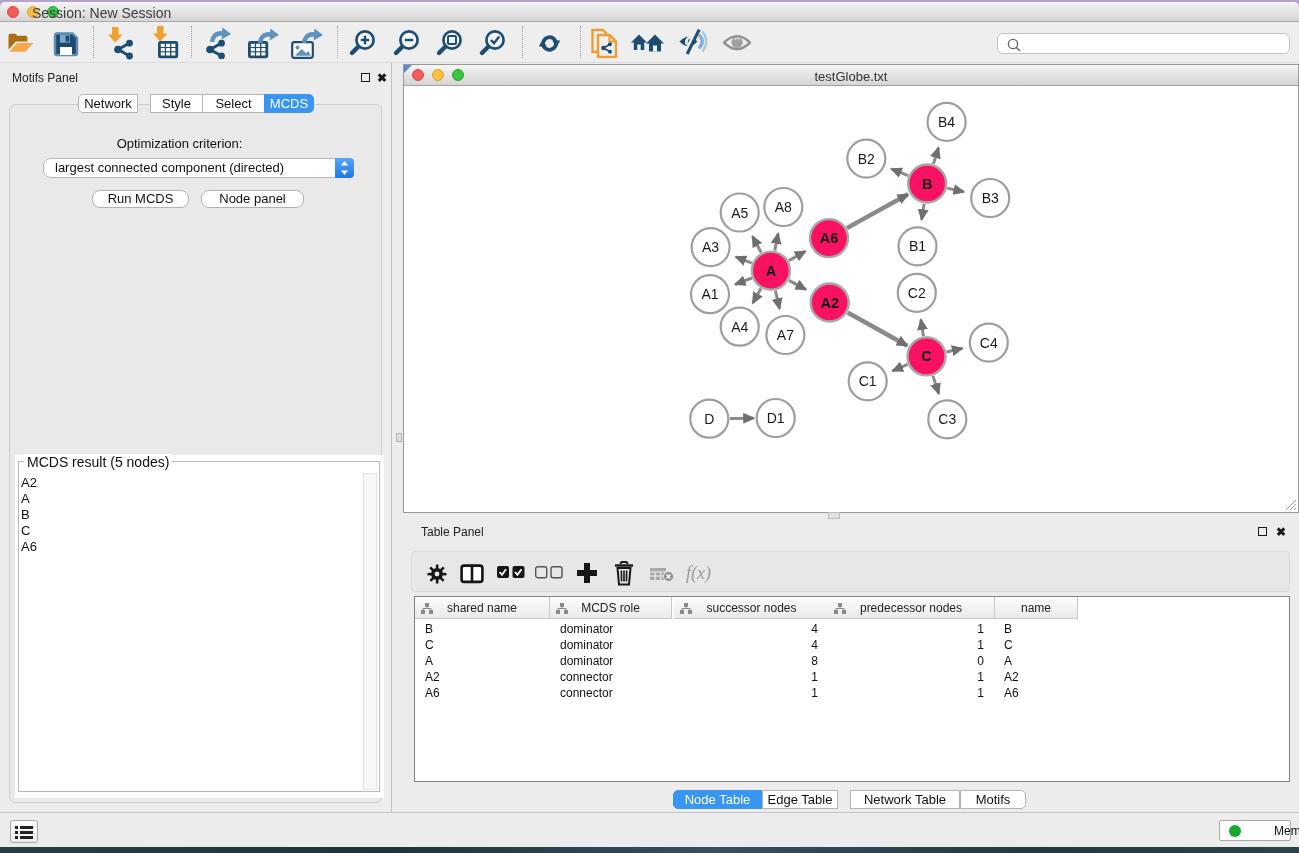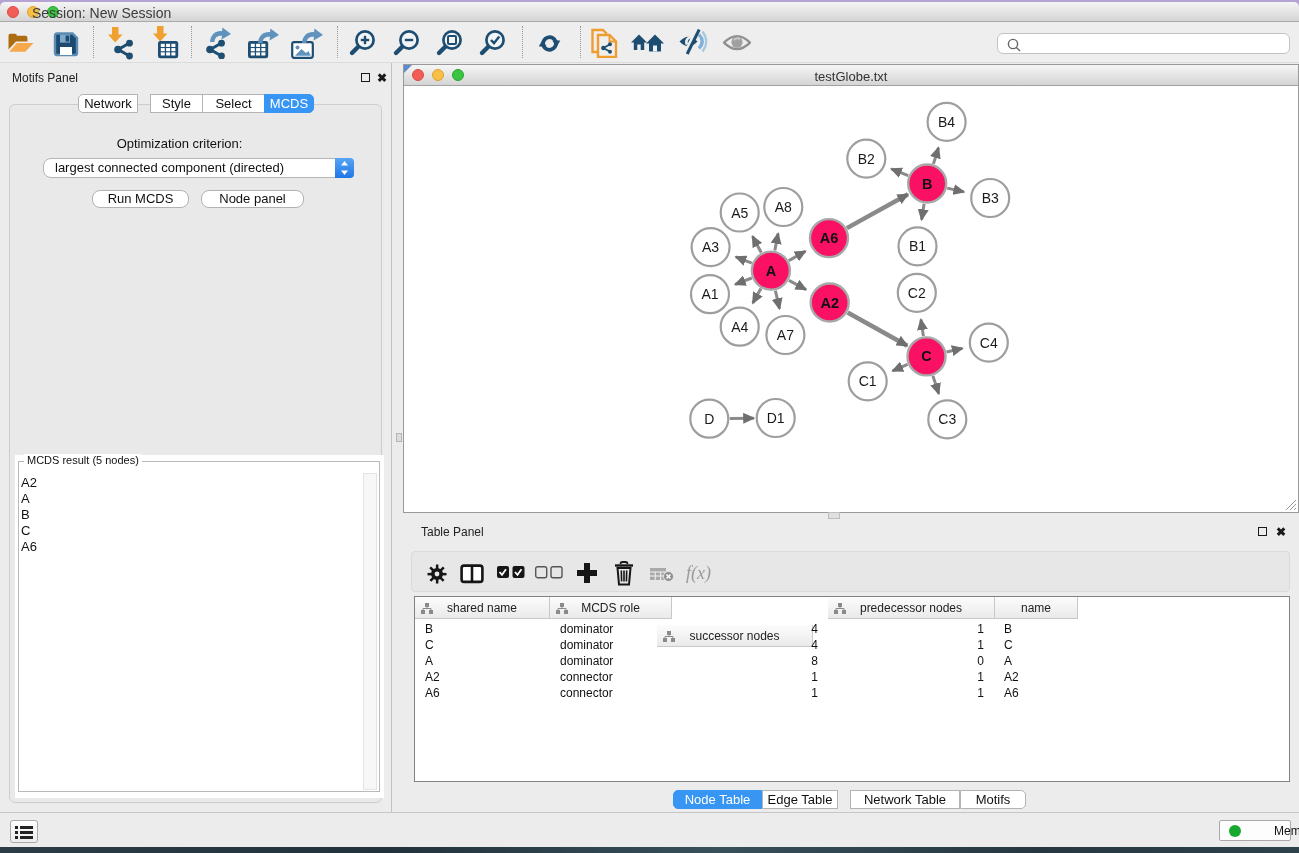--- a/index.html
+++ b/index.html
@@ -20,21 +20,21 @@
 .xicon { font-size:12px; color:#1a1a1a; font-weight:bold; line-height:10px; }
 .tab { top:94px; height:19px; background:#fff; border:1px solid #b3b3b3; font-size:13px; color:#111; text-align:center; line-height:17px; z-index:5; }
 .tabsel { background:#3795f3; color:#fff; border-color:#3795f3; }
 #cp-content { left:9px; top:104px; width:373px; height:699px; background:#e9e9e9; border:1px solid #cdcdcd; border-radius:6px; }
 #optlabel { left:0; top:136px; width:359px; text-align:center; font-size:13px; color:#111; }
 #dropdown { left:43px; top:158px; width:311px; height:20px; background:#fff; border:1px solid #b6b6b6; border-radius:8px; font-size:13px; color:#111; line-height:18px; padding-left:11px; }
 #ddspin { right:-1px; top:-1px; width:19px; height:20px; border-radius:0 4px 4px 0; background:linear-gradient(#57a5f6,#2076e5); }
 .btn { top:190px; height:18px; background:#fff; border:1px solid #b2b2b2; border-radius:8px; font-size:13px; color:#111; text-align:center; line-height:16px; }
 #resultbox { left:15px; top:455px; width:369px; height:343px; background:#fff; }
 #fieldset { left:3px; top:6px; width:362px; height:331px; border:1px solid #b9b9b9; }
-#legend { left:5px; top:-8px; background:#fff; padding:0 3px; font-size:11px; color:#111; }
+#legend { left:5px; top:-8px; background:#fff; padding:0 3px; font-size:14px; color:#111; }
 .li { left:6px; font-size:13px; color:#111; }
 #rscroll { width:14px; background:#f7f7f7; border:1px solid #e3e3e3; }
 #netwin { left:403px; top:64px; width:896px; height:449px; border:1px solid #999; background:#fff; }
 #nettitle { left:0; top:0; width:894px; height:21px; background:linear-gradient(#f6f6f6,#d4d4d4); border-bottom:1px solid #a2a2a2; }
 #nettext { width:100%; text-align:center; top:4px; font-size:13px; color:#333; }
 #tablebox { left:414px; top:596px; width:876px; height:186px; background:#fff; border:1px solid #828282; }
 .thead { top:0; height:22px; background:linear-gradient(#fcfcfc,#eaeaea); border-right:1px solid #c9c9c9; border-bottom:1px solid #c9c9c9; font-size:12px; color:#222; text-align:center; line-height:22px; }
 .trow { left:1px; height:16px; font-size:12px; color:#111; }
 .td { position:absolute; top:1px; }
 .btab { top:790px; height:19px; background:#fff; border:1px solid #b3b3b3; font-size:13px; color:#111; text-align:center; line-height:17px; position:absolute; }
@@ -396,21 +396,21 @@
     <div class="abs thead" style="left:135px;width:122px;"><svg width="12" height="11" style="position:absolute;left:6px;top:6px;">
         <g fill="#8a8a8a">
           <rect x="4" y="0" width="4" height="4"></rect>
           <rect x="0" y="7" width="4" height="4"></rect>
           <rect x="8" y="7" width="4" height="4"></rect>
         </g>
         <g stroke="#8a8a8a" stroke-width="1" fill="none">
           <path d="M6 4 L6 5.5 L2 5.5 L2 7 M6 5.5 L10 5.5 L10 7"></path>
         </g>
       </svg>MCDS role</div>
-    <div class="abs thead" style="left:242px;width:156px;margin-top:28px;"><svg width="12" height="11" style="position:absolute;left:6px;top:6px;">
+    <div class="abs thead" style="left:259px;width:156px;"><svg width="12" height="11" style="position:absolute;left:6px;top:6px;">
         <g fill="#8a8a8a">
           <rect x="4" y="0" width="4" height="4"></rect>
           <rect x="0" y="7" width="4" height="4"></rect>
           <rect x="8" y="7" width="4" height="4"></rect>
         </g>
         <g stroke="#8a8a8a" stroke-width="1" fill="none">
           <path d="M6 4 L6 5.5 L2 5.5 L2 7 M6 5.5 L10 5.5 L10 7"></path>
         </g>
       </svg>successor nodes</div>
     <div class="abs thead" style="left:413px;width:167px;"><svg width="12" height="11" style="position:absolute;left:6px;top:6px;">

